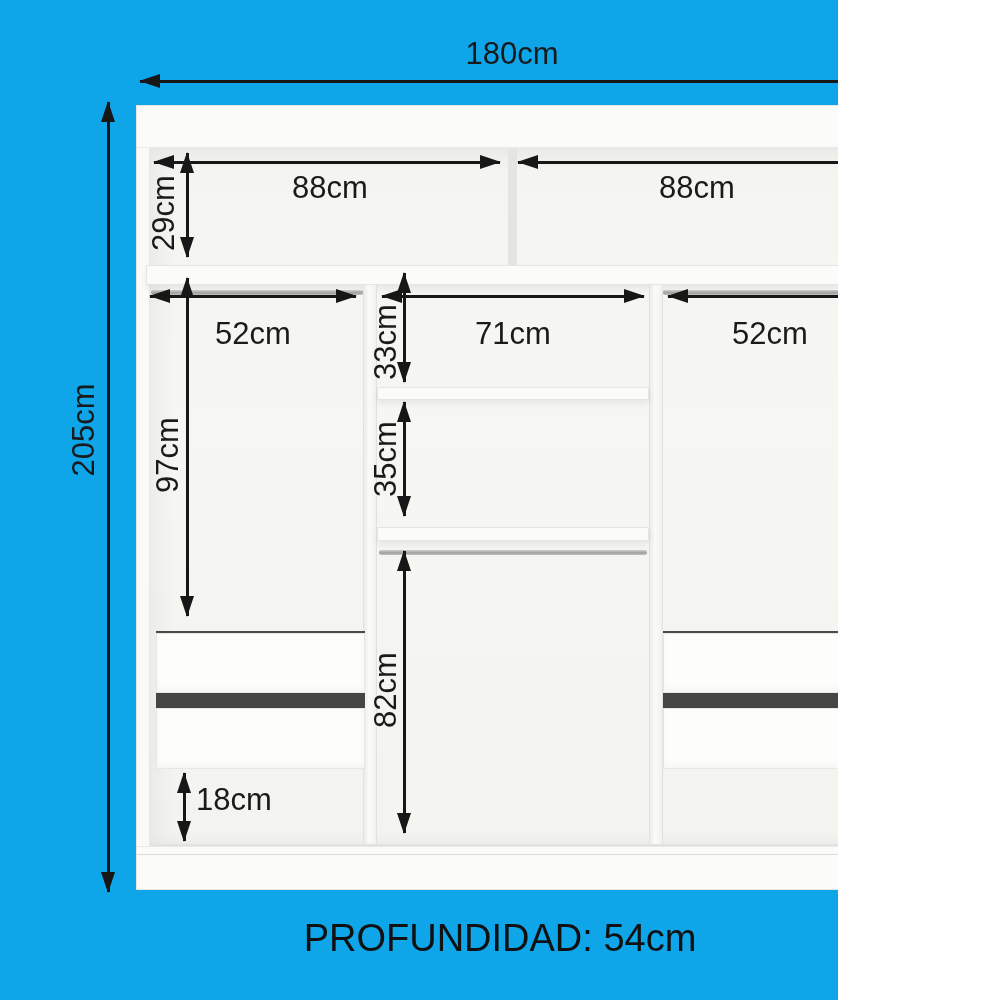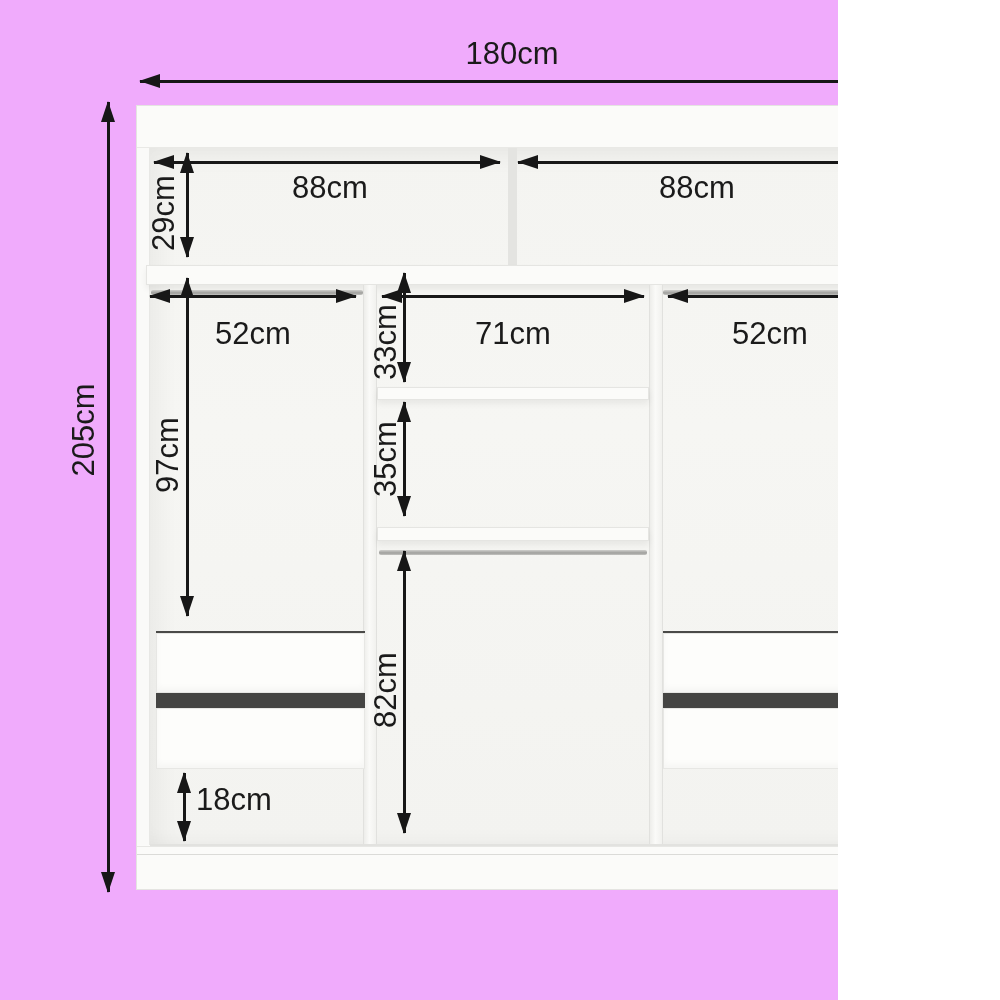--- a/index.html
+++ b/index.html
@@ -1,17 +1,17 @@
 <!DOCTYPE html>
 <html><head>
 <meta charset="utf-8">
 <style>
   html,body{margin:0;padding:0;background:#ffffff;}
   #stage{
-    position:relative;width:838px;height:1000px;background:#f0abfc;overflow:hidden;
+    position:relative;width:838px;height:1000px;background:#0ea5e9;overflow:hidden;
     font-family:"Liberation Sans", sans-serif;color:#1a1a1a;
   }
   
   .arrow{position:absolute;background:#171717;}
   .arrow.h{height:3px;}
   .arrow.h::before{content:"";position:absolute;left:-1px;top:-6px;
     border-top:7px solid transparent;border-bottom:7px solid transparent;border-right:21px solid #171717;}
   .arrow.h::after{content:"";position:absolute;right:-1px;top:-6px;
     border-top:7px solid transparent;border-bottom:7px solid transparent;border-left:21px solid #171717;}
   .arrow.v{width:3px;}
@@ -132,13 +132,14 @@
 
   <div class="arrow v" style="left:403px;top:551px;height:282px;"></div>
   <div class="vlabel" style="left:385px;top:690px;">82cm</div>
 
   <div class="arrow v" style="left:186px;top:278px;height:338px;"></div>
   <div class="vlabel" style="left:167px;top:455px;">97cm</div>
 
   <div class="arrow v" style="left:183px;top:773px;height:68px;"></div>
   <div class="hlabel" style="left:234px;top:799px;">18cm</div>
 
+  <div class="caption" style="left:500px;top:938px;">PROFUNDIDAD: 54cm</div>
 </div>
 
 </body></html>

